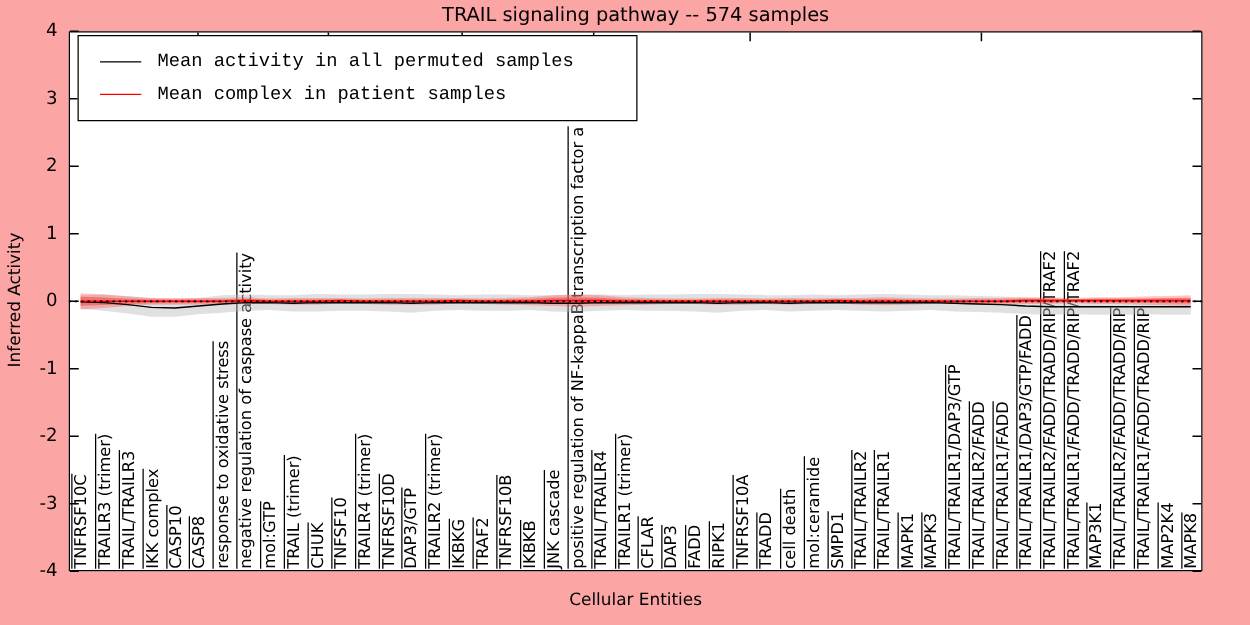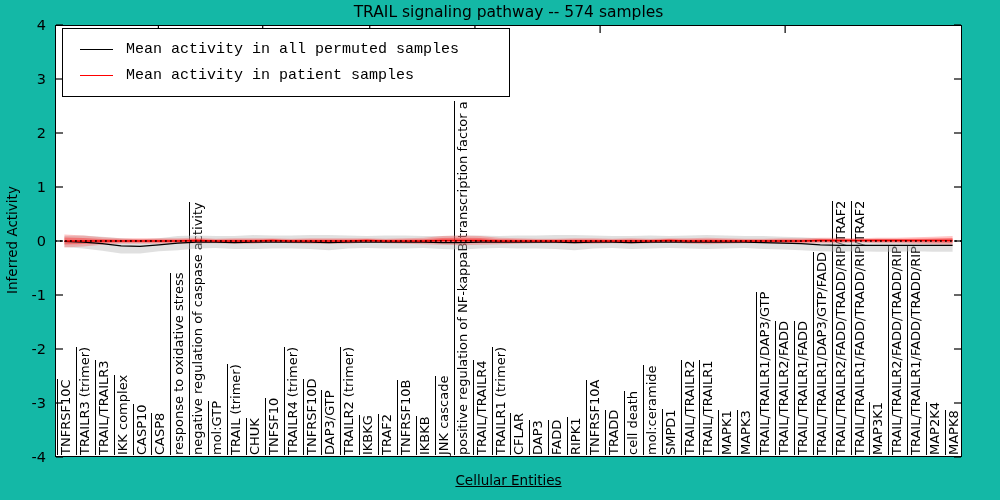--- a/index.html
+++ b/index.html
@@ -1,22 +1,22 @@
 <!DOCTYPE html>
 <html><head>
 <meta charset="utf-8">
 <style>
   html,body{margin:0;padding:0;background:#ffffff;}
-  #fig{position:relative;width:1000px;height:500px;background:#14b8a6;
+  #fig{position:relative;width:1000px;height:500px;background:#fca5a5;
        font-family:"DejaVu Sans","Liberation Sans",sans-serif;color:#000;overflow:hidden;}
   #title{position:absolute;left:55px;top:3px;width:907px;text-align:center;
          font-size:15.5px;white-space:nowrap;}
   #ylab{position:absolute;left:-58px;top:232px;width:140px;text-align:center;
         font-size:13.5px;transform:rotate(-90deg);}
-  #xlab{position:absolute;left:55px;top:472px;width:907px;text-align:center;font-size:13.5px;text-decoration:underline;}
+  #xlab{position:absolute;left:55px;top:472px;width:907px;text-align:center;font-size:13.5px;}
   #plot{position:absolute;left:55px;top:25px;width:907px;height:432px;
         border:1.6px solid #000;box-sizing:border-box;background:#fff;}
   #yticks .yt{position:absolute;width:46px;text-align:right;font-size:14.5px;line-height:18px;}
   #xlabels .xt{position:absolute;transform-origin:0 0;transform:rotate(-90deg);
         font-size:13px;line-height:14px;white-space:nowrap;border-top:1px solid #000;
         padding-top:1px;z-index:1;}
   #svgwrap{position:absolute;left:0;top:0;width:1000px;height:500px;z-index:2;pointer-events:none;}
   #legend{position:absolute;left:62px;top:28px;width:448px;height:69px;background:#fff;
         border:1.8px solid #000;box-sizing:border-box;z-index:4;
         display:flex;flex-direction:column;justify-content:space-evenly;padding:2px 0;}
@@ -129,16 +129,16 @@
       <line x1="785.135" x2="785.135" y1="26" y2="33" stroke="#000" stroke-width="1.2"></line>
     </svg>
 
   <div id="legend">
     <div class="lrow">
       <span class="lsample" style="border-top-color: rgb(0, 0, 0);"></span>
       <span class="ltext">Mean activity in all permuted samples</span>
     </div>
     <div class="lrow">
       <span class="lsample" style="border-top-color: rgb(255, 0, 0);"></span>
-      <span class="ltext">Mean activity in patient samples</span>
+      <span class="ltext">Mean complex in patient samples</span>
     </div>
   </div>
 </div>
 
 </body></html>

